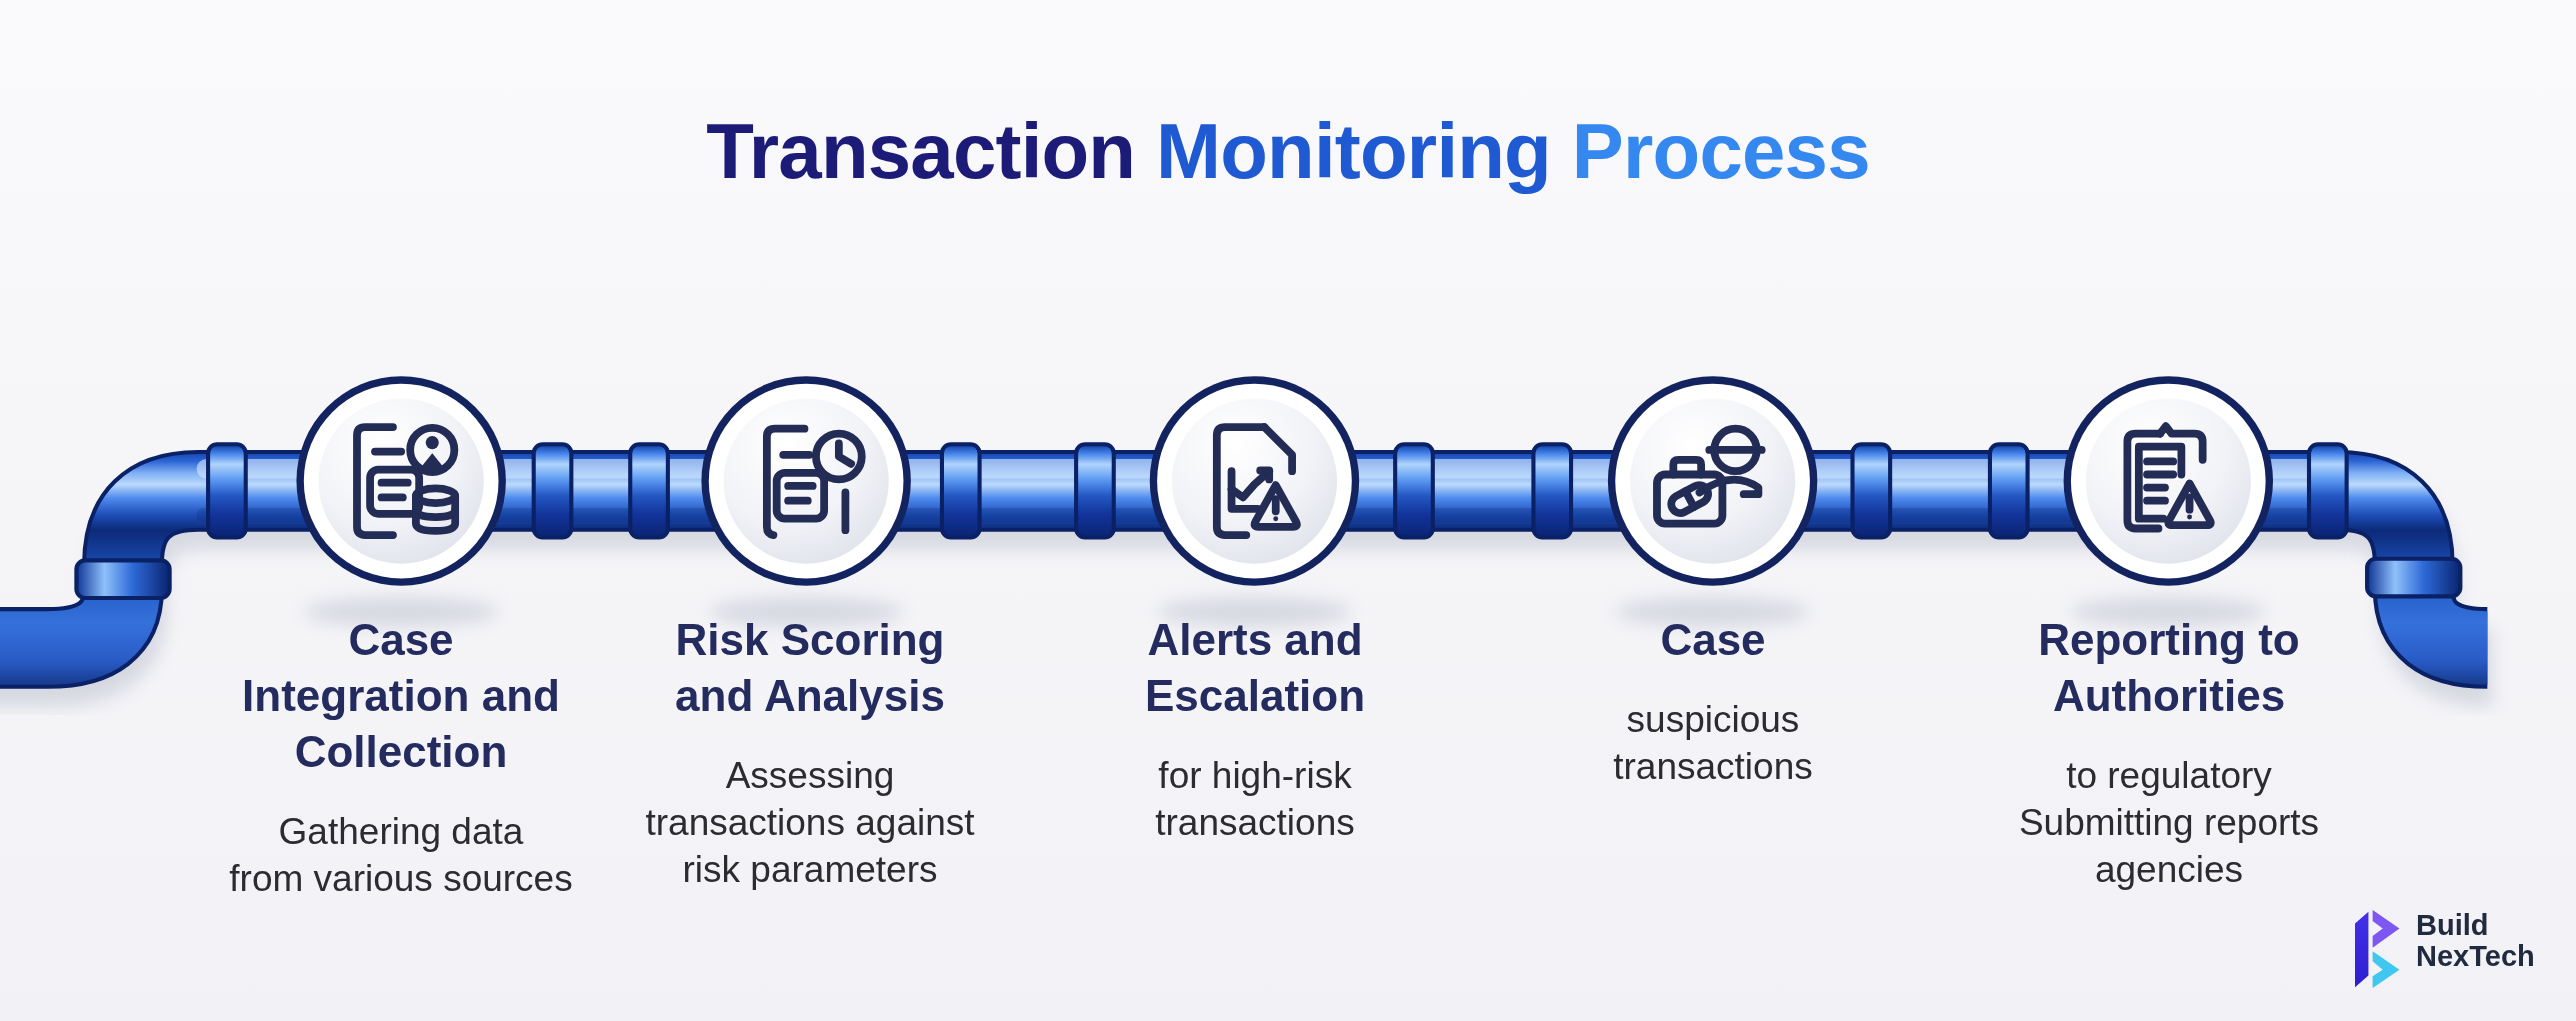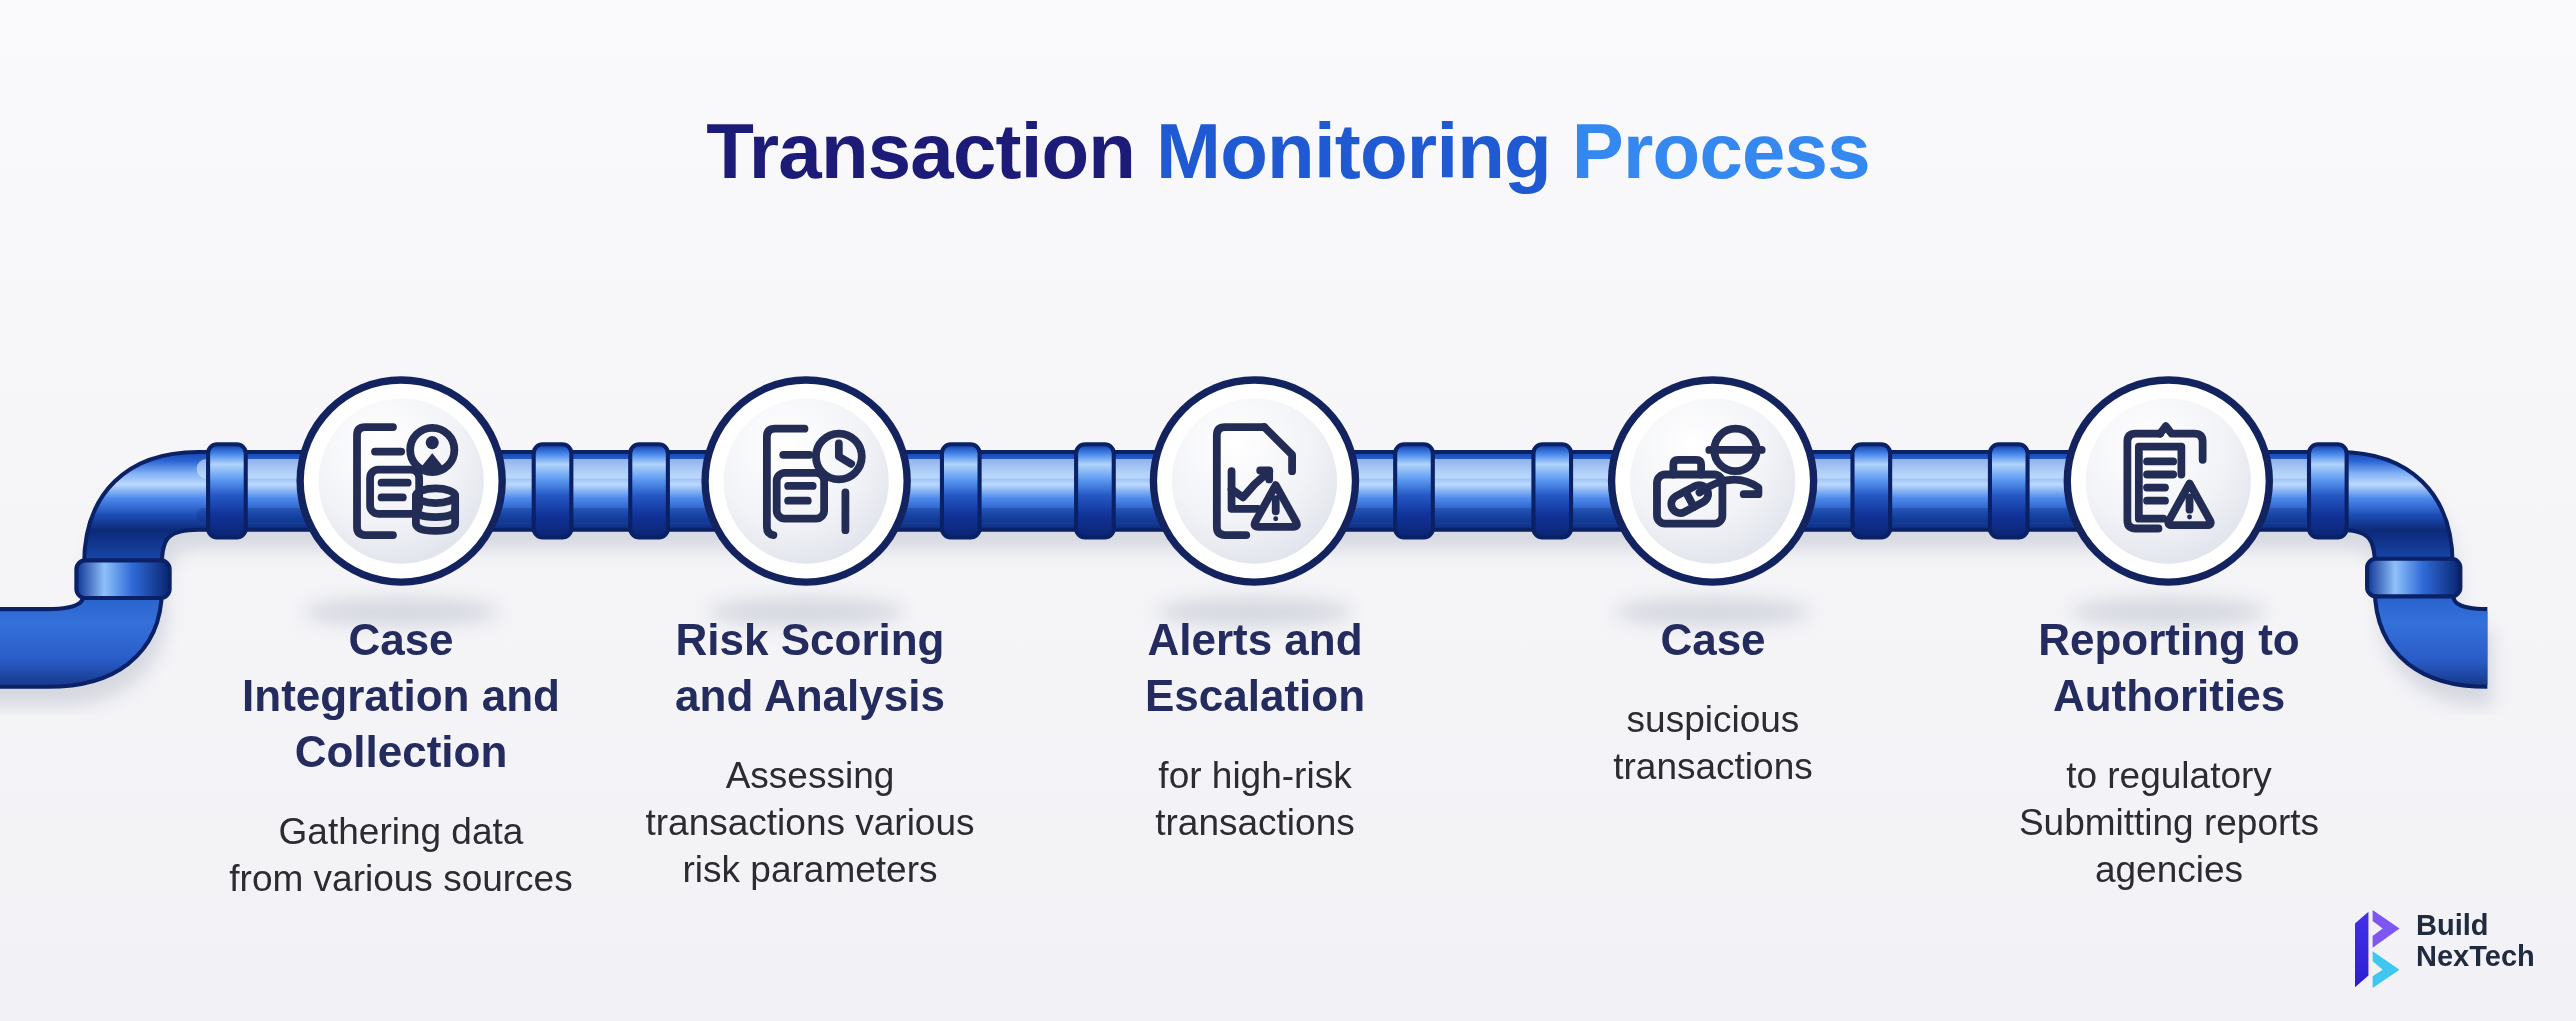--- a/index.html
+++ b/index.html
@@ -230,21 +230,21 @@
   </div>
 
   <div class="step step-2">
     <div class="t">
       <div>Risk Scoring</div>
       <div>and Analysis</div>
       <div></div>
     </div>
     <div class="d">
       <div>Assessing</div>
-      <div>transactions various</div>
+      <div>transactions against</div>
       <div>risk parameters</div>
     </div>
   </div>
 
   <div class="step step-3">
     <div class="t">
       <div>Alerts and</div>
       <div>Escalation</div>
       <div></div>
     </div>

